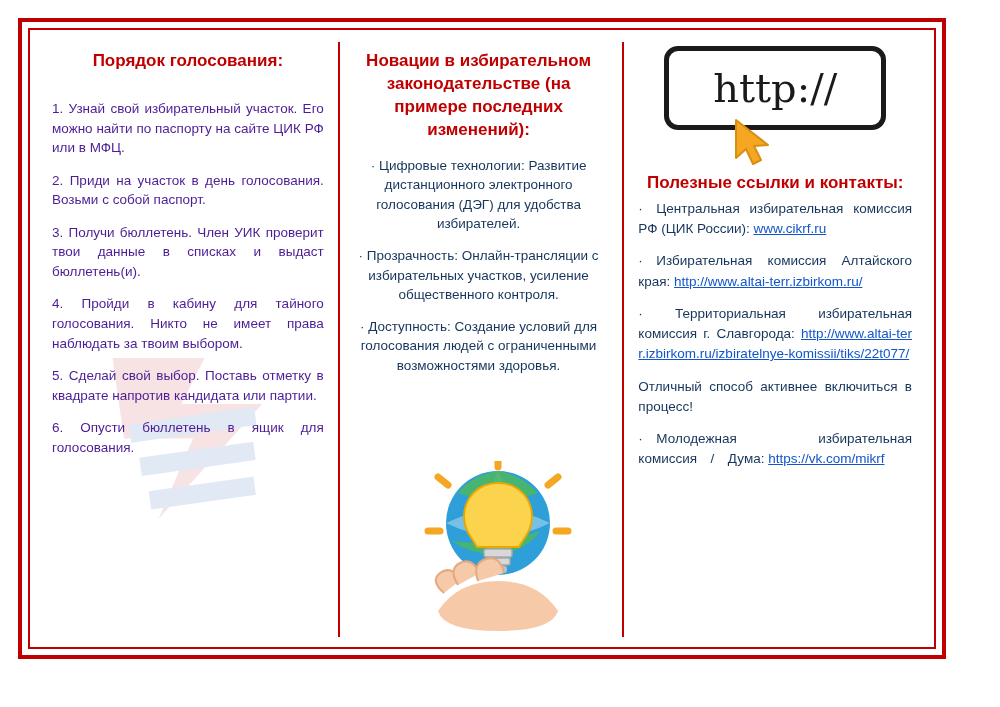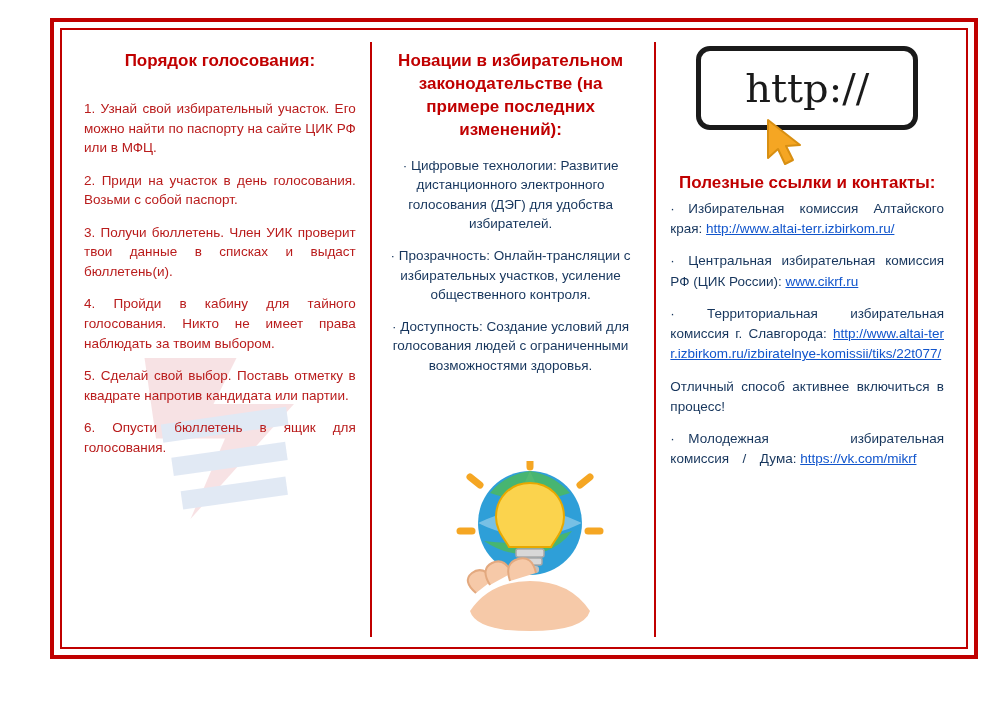--- a/index.html
+++ b/index.html
@@ -12,21 +12,20 @@
     height: 707px;
     font-family: "Liberation Sans", sans-serif;
     overflow: hidden;
   }
   .page {
     position: relative;
     width: 964px;
     height: 707px;
     background: #ffffff;
     box-sizing: border-box;
-    margin-left: 32px;
   }
   .outer-frame {
     position: absolute;
     left: 18px;
     top: 18px;
     right: 18px;
     bottom: 48px;
     border: 4px solid #c00000;
     box-sizing: border-box;
   }
@@ -65,21 +64,21 @@
     font-size: 17px;
     text-align: center;
     line-height: 1.35;
     margin: 8px 0 4px 0;
   }
   .col1-title { margin-bottom: 26px; }
   .col2-title { margin-bottom: 12px; }
 
   .body-text {
     font-size: 13.5px;
-    color: #b91c1c;
+    color: #4c1d95;
     line-height: 1.45;
     text-align: justify;
     margin: 0 0 13px 0;
   }
   .col2-text {
     font-size: 13.5px;
     color: #16355c;
     line-height: 1.45;
     text-align: center;
     margin: 0 0 12px 0;
@@ -224,24 +223,24 @@
               <span class="http-text">http://</span>
             </div>
             <div class="cursor-wrap">
               <svg class="cursor-arrow" width="44" height="48" viewBox="0 0 44 48">
                 <polygon points="2,2 2,40 12,31 19,46 27,42 20,28 34,27" fill="#f5a623" stroke="#d88f12" stroke-width="2" stroke-linejoin="round"></polygon>
               </svg>
             </div>
             <div class="col-title">Полезные ссылки и контакты:</div>
 
             <p class="col3-text">
+              <span>· Центральная избирательная комиссия РФ (ЦИК России): </span><a class="link" href="#">www.cikrf.ru</a>
+            </p>
+            <p class="col3-text">
               <span>· Избирательная комиссия Алтайского края: </span><a class="link" href="#">http://www.altai-terr.izbirkom.ru/</a>
-            </p>
-            <p class="col3-text">
-              <span>· Центральная избирательная комиссия РФ (ЦИК России): </span><a class="link" href="#">www.cikrf.ru</a>
             </p>
             <p class="col3-text">
               <span>· Территориальная избирательная комиссия г. Славгорода: </span><a class="link" href="#">http://www.altai-terr.izbirkom.ru/izbiratelnye-komissii/tiks/22t077/</a>
             </p>
             <p class="col3-text">Отличный способ активнее включиться в процесс!</p>
             <p class="col3-text">
               <span>· Молодежная избирательная комиссия / Дума: </span><a class="link" href="#">https://vk.com/mikrf</a>
             </p>
           </div>
         </div>

